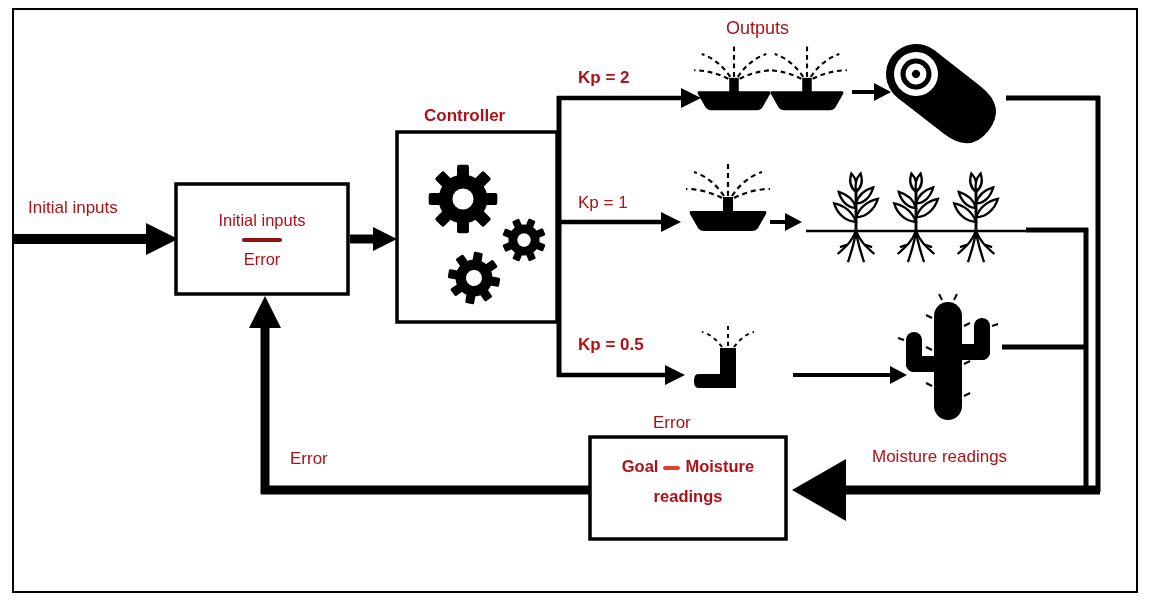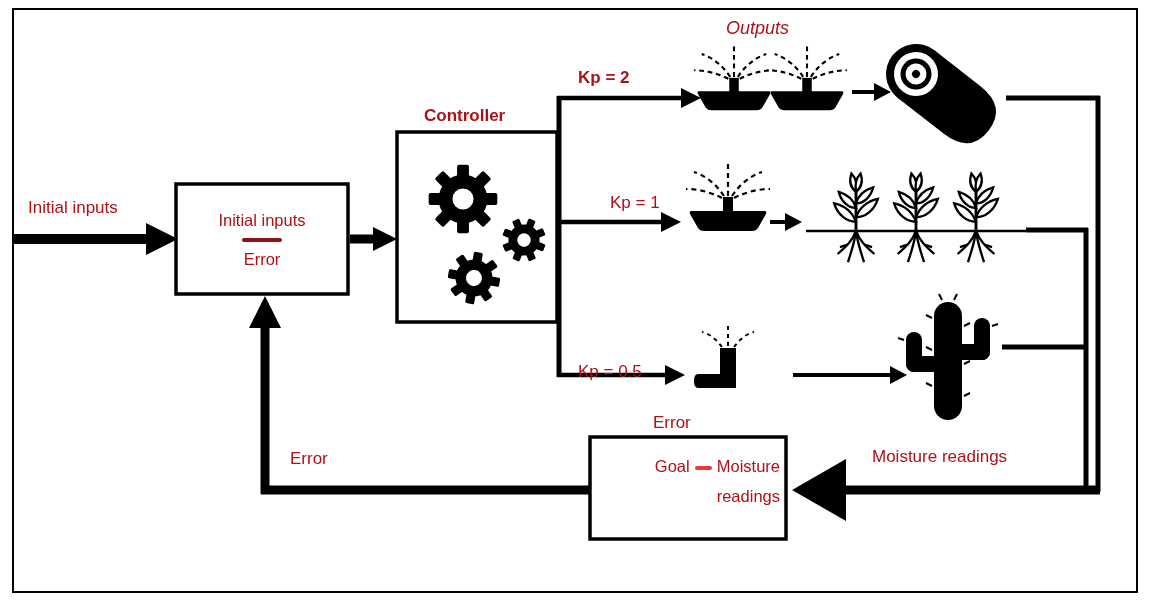--- a/index.html
+++ b/index.html
@@ -12,22 +12,22 @@
   .lbl{position:absolute;color:var(--text,#b01117);font-size:17px;white-space:nowrap;}
   .lbl.big{font-size:18px;}
   .lbl.wrap{white-space:normal;width:158px;line-height:1.35;}
   .sum-content{
     position:absolute;left:180px;top:192px;width:164px;height:96px;
     display:flex;flex-direction:column;align-items:center;justify-content:center;gap:8px;
     color:var(--text,#b01117);font-size:16.5px;text-align:center;
   }
   .dash-a{width:40px;height:4px;background:var(--dash-dark,#8e1212);border-radius:2px;}
   .err-content{
-    position:absolute;left:596px;top:452px;width:184px;text-align:right;
-    color:var(--text,#b01117);font-size:16.5px;line-height:1.8;
+    position:absolute;left:596px;top:452px;width:184px;text-align:center;
+    color:var(--text,#b01117);font-size:16.5px;line-height:1.8;font-weight:bold;
   }
   .dash-b{display:inline-block;width:17px;height:4px;background:var(--dash-bright,#e83a3a);
     border-radius:2px;vertical-align:middle;margin:0 5px;}
 </style>
 </head>
 <body>
 
 <div class="stage">
   <div class="frame"></div>
 
@@ -189,25 +189,25 @@
 
   <div class="lbl" style="left:28px;top:198px;">Initial inputs</div>
 
   <div class="sum-content">
     <span>Initial inputs</span>
     <span class="dash-a"></span>
     <span>Error</span>
   </div>
 
   <div class="lbl" style="left:424px;top:106px;font-weight:bold;">Controller</div>
-  <div class="lbl big" style="left:726px;top:18px;font-style:italic;">Outputs</div>
+  <div class="lbl big" style="left:726px;top:18px;">Outputs</div>
 
   <div class="lbl" style="left:578px;top:68px;font-weight:bold;">Kp = 2</div>
-  <div class="lbl" style="left:610px;top:193px;">Kp = 1</div>
-  <div class="lbl" style="left:578px;top:362px;">Kp = 0.5</div>
+  <div class="lbl" style="left:578px;top:193px;">Kp = 1</div>
+  <div class="lbl" style="left:578px;top:335px;font-weight:bold;">Kp = 0.5</div>
 
   <div class="lbl" style="left:872px;top:447px;">Moisture readings</div>
   <div class="lbl" style="left:653px;top:413px;">Error</div>
 
   <div class="err-content">
     <span>Goal</span><span class="dash-b"></span><span>Moisture readings</span>
   </div>
 
   <div class="lbl" style="left:290px;top:449px;">Error</div>
 </div>

